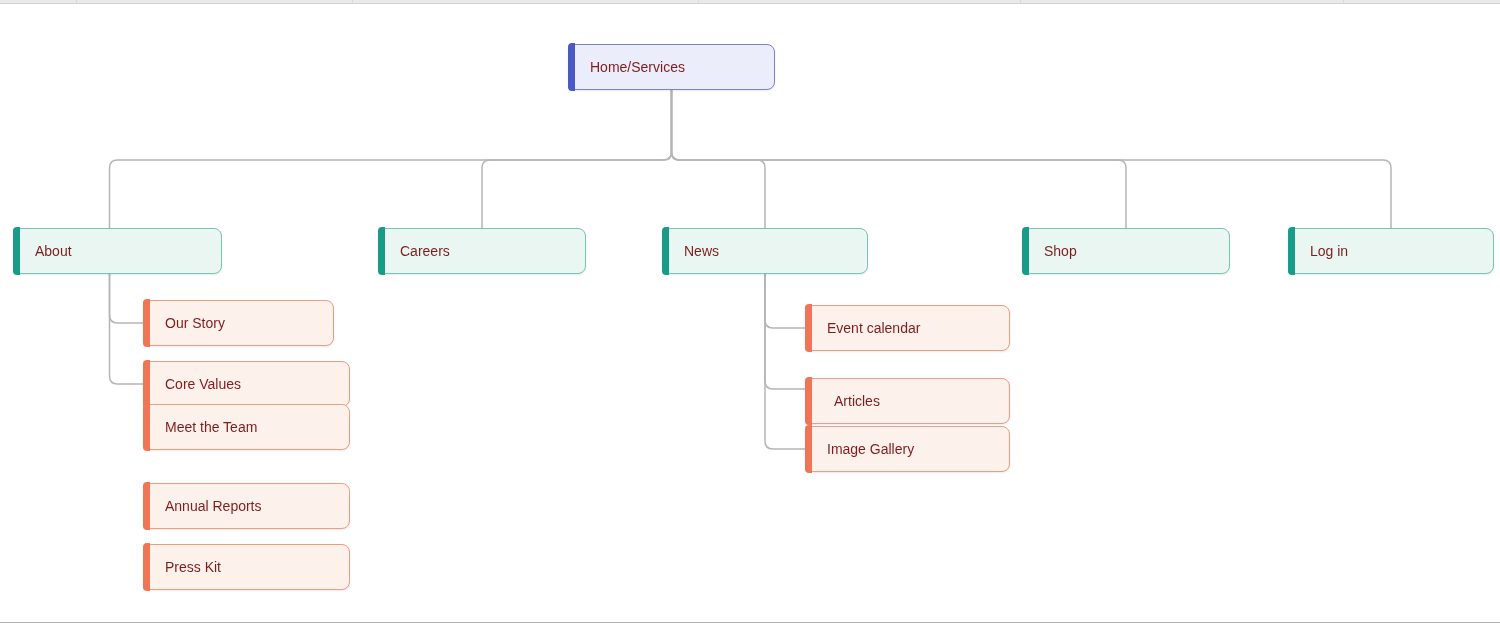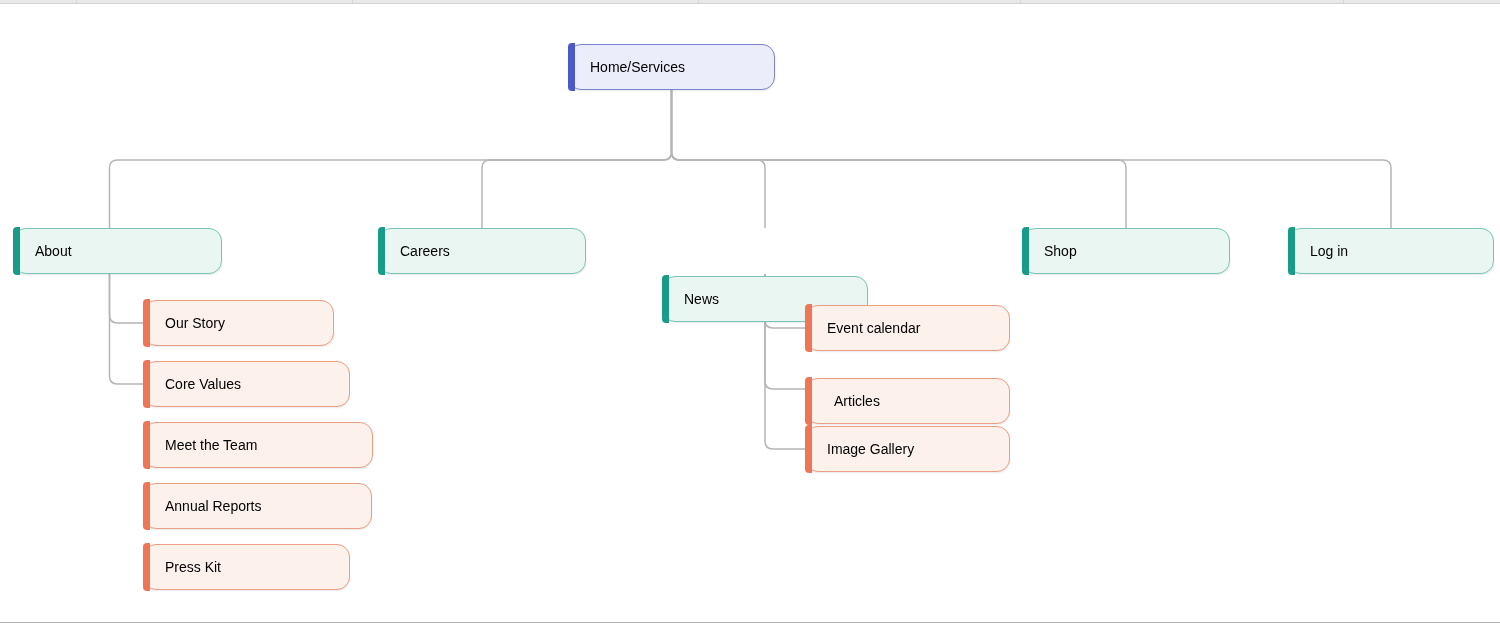--- a/index.html
+++ b/index.html
@@ -28,26 +28,26 @@
   }
   svg.connectors path {
     fill: none;
     stroke: #b5b5b5;
     stroke-width: 1.5;
   }
   .node {
     position: absolute;
     height: 46px;
     box-sizing: border-box;
-    border-radius: 13px;
+    border-radius: 8px;
     display: flex;
     align-items: center;
     padding-left: 21px;
     font-size: 14px;
-    color: #000000;
+    color: #7f1d1d;
     box-shadow: 0 1px 2px rgba(40,40,60,0.10);
     cursor: default;
     white-space: nowrap;
   }
   .node .accent {
     position: absolute; left: -1px; top: -2px; bottom: -2px; width: 7px;
     border-radius: 4px 0 0 4px;
   }
   .node-root    { background: #ebedfa; border: 1px solid #7b84d0; }
   .node-root .accent    { background: #4b59c4; }
@@ -88,21 +88,21 @@
 <div class="node node-section" style="left:5px; top:228px; width:209px;margin-left:8px;">
   <span class="accent"></span>
   <span>About</span>
 </div>
 
 <div class="node node-section" style="left:378px; top:228px; width:208px;">
   <span class="accent"></span>
   <span>Careers</span>
 </div>
 
-<div class="node node-section" style="left:662px; top:228px; width:206px;margin-top:48px;">
+<div class="node node-section" style="left:662px; top:228px; width:206px;">
   <span class="accent"></span>
   <span>News</span>
 </div>
 
 <div class="node node-section" style="left:1022px; top:228px; width:208px;">
   <span class="accent"></span>
   <span>Shop</span>
 </div>
 
 <div class="node node-section" style="left:1288px; top:228px; width:206px;">
@@ -113,26 +113,26 @@
 <div class="node node-page" style="left:143px; top:300px; width:191px;">
   <span class="accent"></span>
   <span>Our Story</span>
 </div>
 
 <div class="node node-page" style="left:143px; top:361px; width:207px;">
   <span class="accent"></span>
   <span>Core Values</span>
 </div>
 
-<div class="node node-page" style="left:143px; top:422px; width:230px;text-align:right;">
+<div class="node node-page" style="left:143px; top:404px; width:207px;text-align:right;">
   <span class="accent"></span>
   <span>Meet the Team</span>
 </div>
 
-<div class="node node-page" style="left:143px; top:483px; width:229px;">
+<div class="node node-page" style="left:143px; top:483px; width:207px;">
   <span class="accent"></span>
   <span>Annual Reports</span>
 </div>
 
 <div class="node node-page" style="left:143px; top:544px; width:207px;">
   <span class="accent"></span>
   <span>Press Kit</span>
 </div>
 
 <div class="node node-page" style="left:805px; top:305px; width:205px;">

